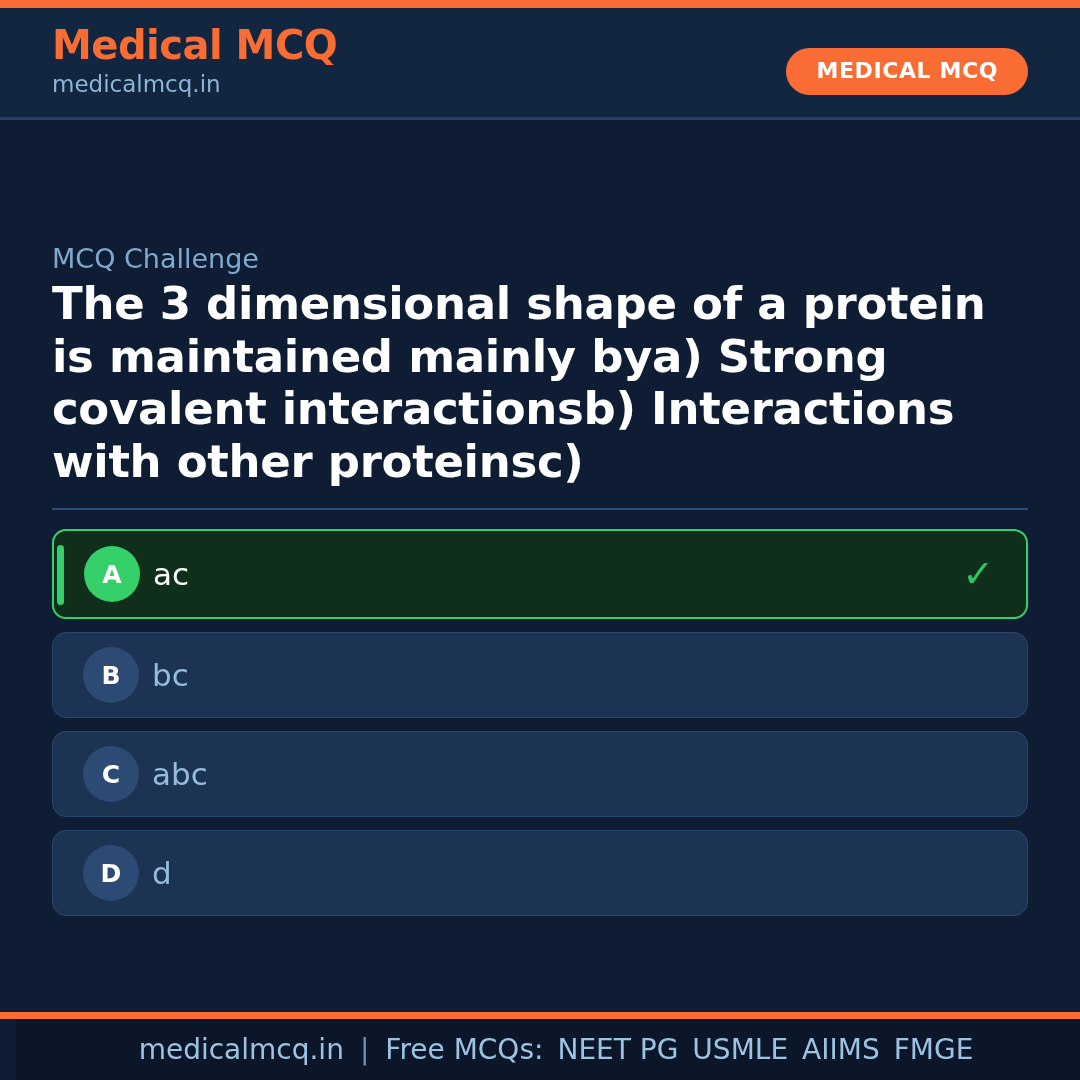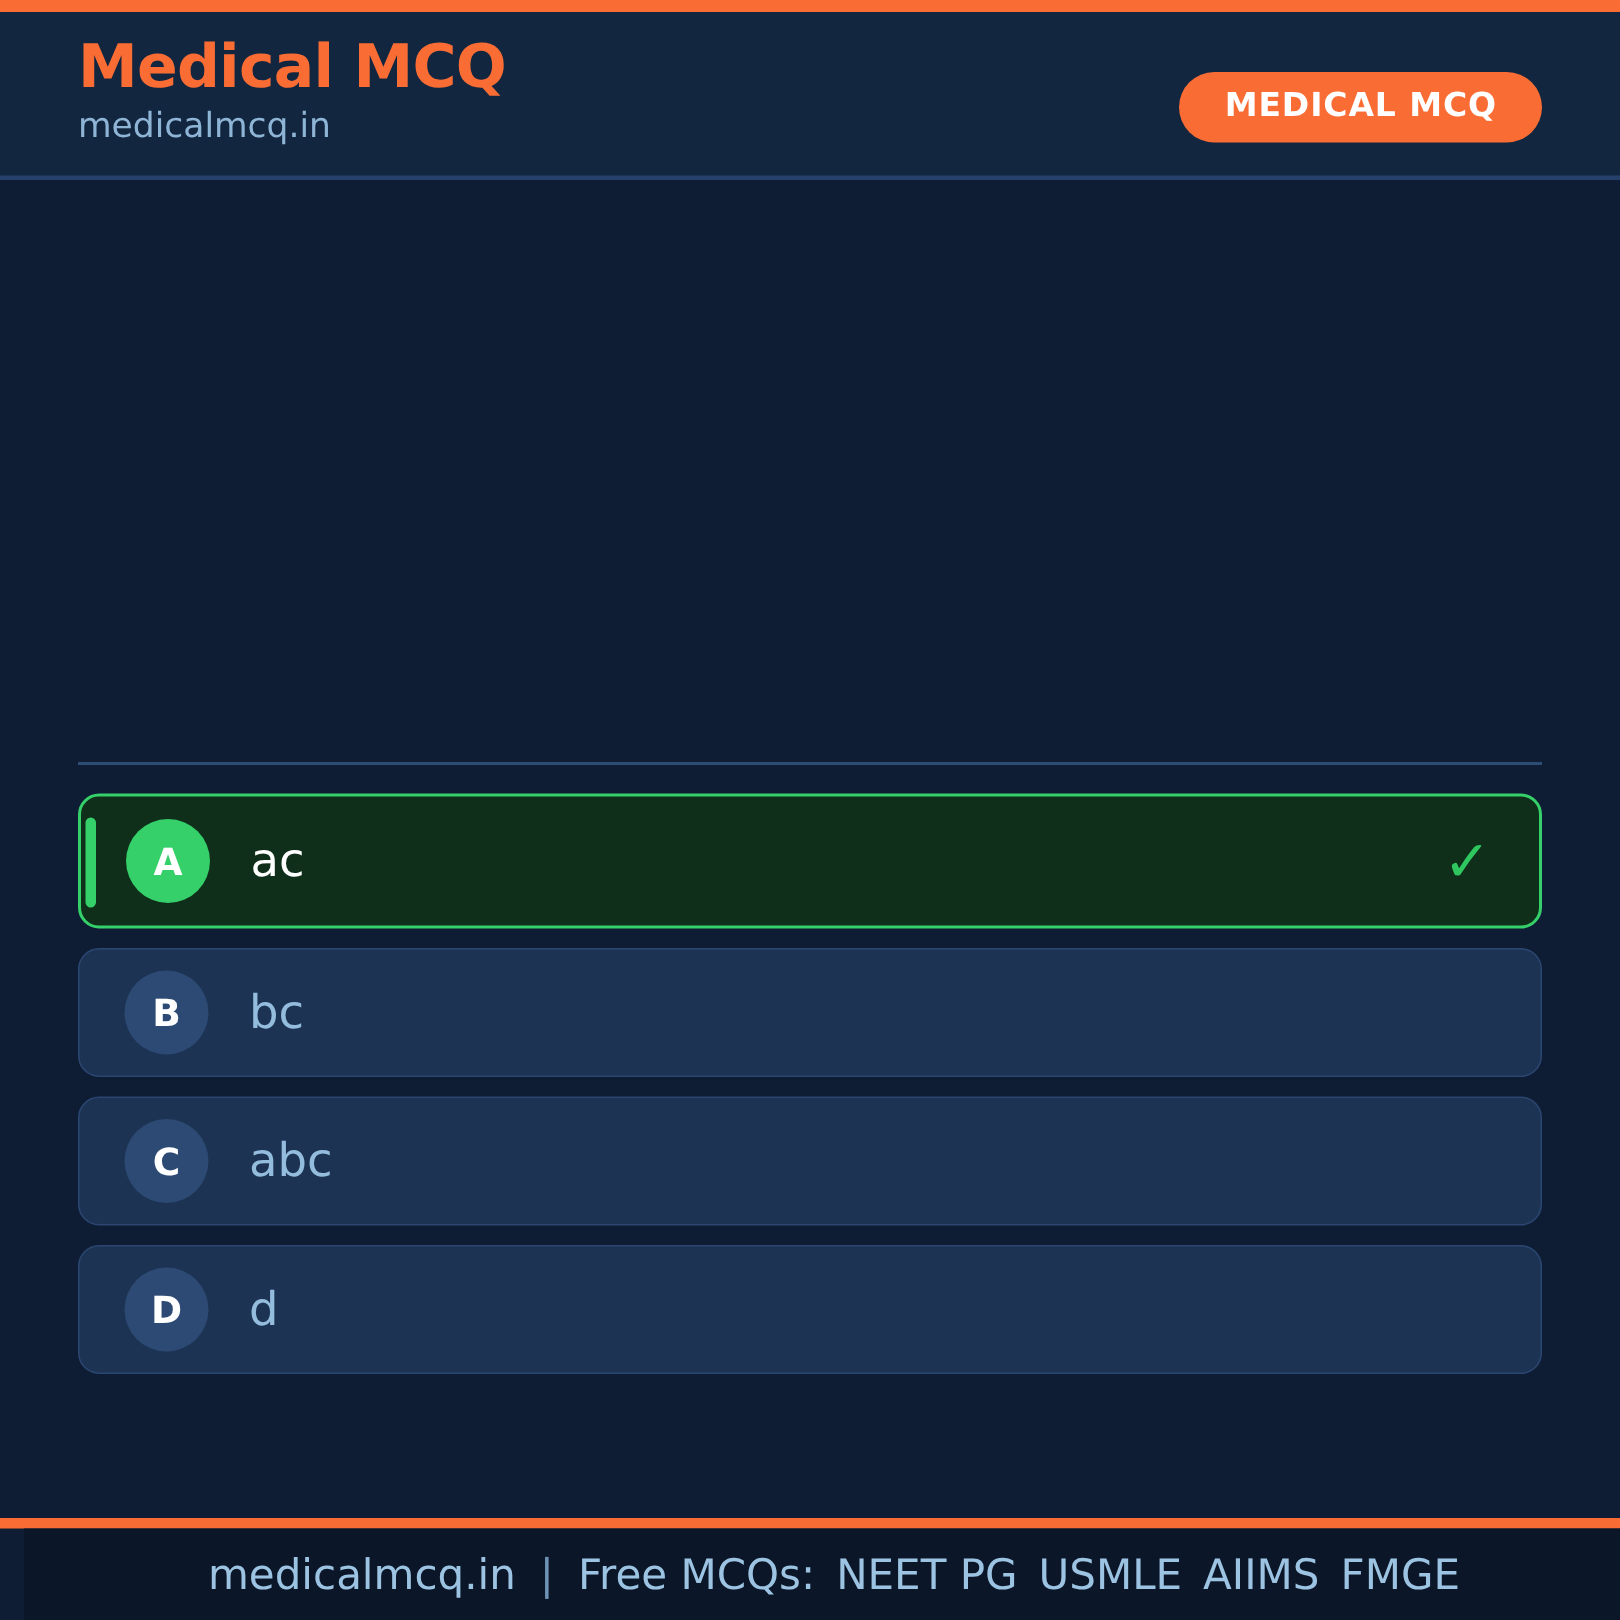--- a/index.html
+++ b/index.html
@@ -163,21 +163,21 @@
     line-height: 1;
   }
   .option.correct .opt-badge {
     background: #35d06a;
     color: #ffffff;
   }
 
   .opt-text {
     font-size: 31px;
     color: #93bcdd;
-    margin-left: 27px;
+    margin-left: 13px;
     line-height: 1;
   }
   .option.correct .opt-text { color: #ffffff; }
 
   .opt-check {
     position: absolute;
     right: 32px;
     top: 50%;
     transform: translateY(-50%);
     font-size: 38px;
@@ -225,20 +225,22 @@
 
 <div class="header">
   <div class="brand-block">
     <div class="brand-title">Medical MCQ</div>
     <div class="brand-sub">medicalmcq.in</div>
   </div>
   <div class="header-badge">MEDICAL MCQ</div>
 </div>
 
 <div class="content">
+  <div class="kicker">MCQ Challenge</div>
+  <div class="question">The 3 dimensional shape of a protein is maintained mainly bya) Strong covalent interactionsb) Interactions with other proteinsc)</div>
   <div class="divider"></div>
 
   <div class="options">
 
     <div class="option correct">
       <div class="opt-accent"></div>
       <div class="opt-badge">A</div>
       <div class="opt-text">ac</div>
       <div class="opt-check">✓</div>
     </div>

